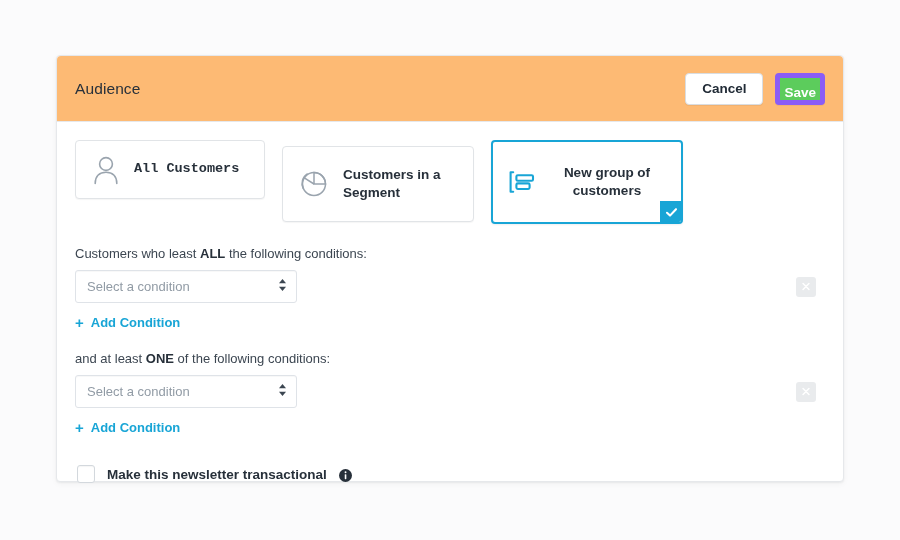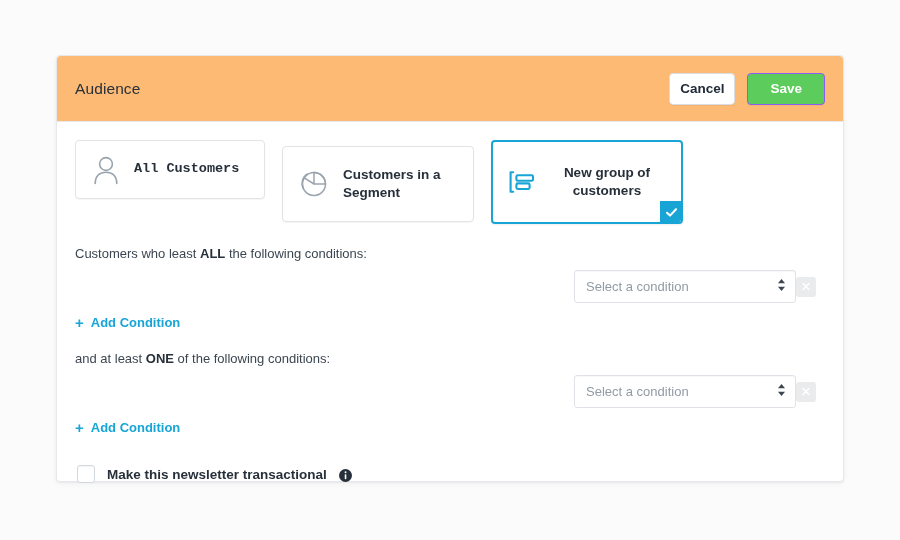--- a/index.html
+++ b/index.html
@@ -41,38 +41,38 @@
     color: #27303a;
     letter-spacing: .1px;
   }
   .header-actions { display: flex; align-items: center; gap: 12px; }
   .btn {
     font-family: "Liberation Sans", sans-serif;
     font-size: 13.5px;
     font-weight: bold;
     border-radius: 4px;
     cursor: pointer;
-    padding: 0 10px;
+    padding: 0 16px;
     height: 32px;
     line-height: 30px;
     display: inline-block;
     white-space: nowrap;
   }
   .btn-cancel {
     background: #ffffff;
     border: 1px solid #d9dde1;
     color: #212b36;
     box-shadow: 0 1px 0 rgba(22,29,37,0.05);
   }
   .btn-save {
     background: #5ccc5c;
-    border: 1px solid #8b5cf6;
+    border: 5px solid #8b5cf6;
     color: #ffffff;
     box-shadow: 0 1px 0 rgba(22,29,37,0.05);
-    padding: 0 22px;
+    padding: 0 4px;
   }
 
   
   #panel-body { padding: 18px 18px 0 18px; }
 
   
   #audience-options {
     display: flex;
     align-items: flex-start;
     gap: 17px;
@@ -124,21 +124,21 @@
     font-size: 13px;
     color: #3c4651;
     margin: 22px 0 9px 0;
   }
   .cond-label b { font-weight: bold; color: #27303a; }
   #group-two .cond-label { margin-top: 19px; }
 
   .cond-row {
     display: flex;
     align-items: center;
-    justify-content: flex-end;
+    justify-content: space-between;
   }
   .cond-select {
     -webkit-appearance: none;
     appearance: none;
     width: 222px;
     height: 33px;
     background: #ffffff;
     border: 1px solid #dfe3e8;
     border-radius: 3px;
     font-family: "Liberation Sans", sans-serif;

